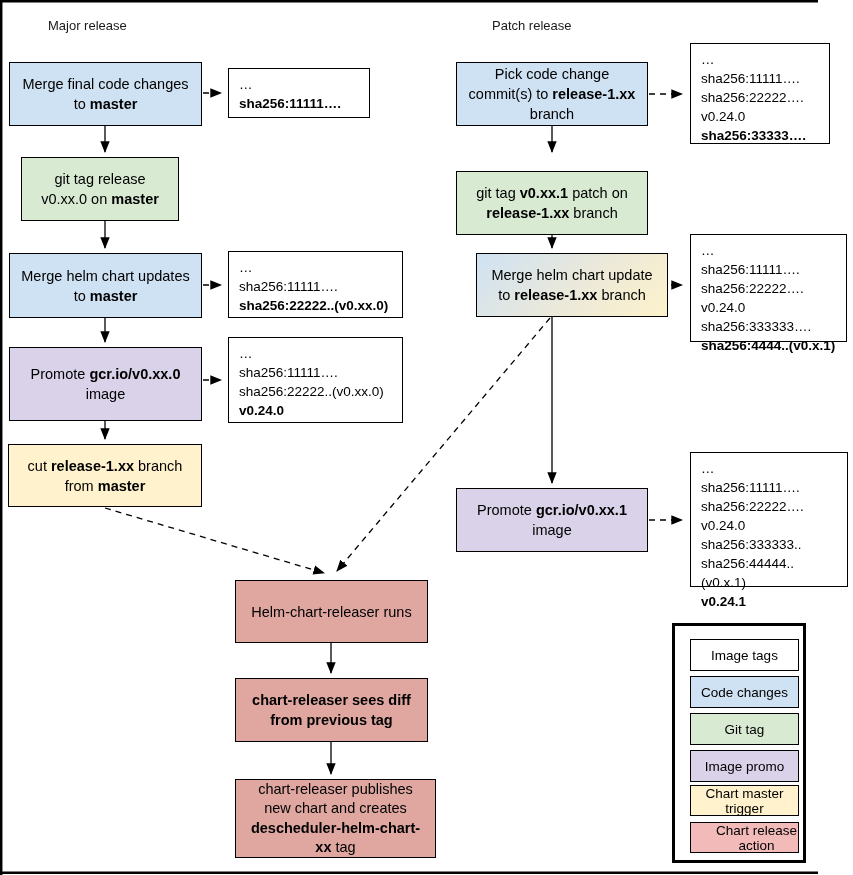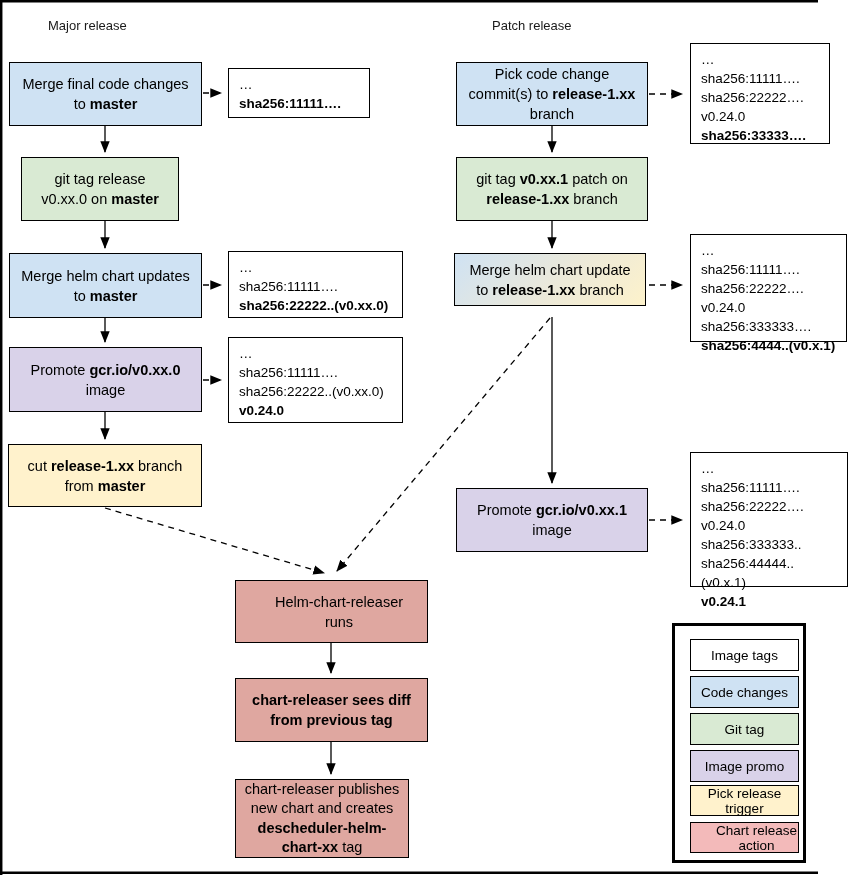--- a/index.html
+++ b/index.html
@@ -93,21 +93,21 @@
 
   <div class="box" style="left: 9px; top: 62px; width: 193px; height: 64px; background-color: rgb(207, 226, 243);">
       <span><span>Merge final code changes to </span><b>master</b></span>
     </div>
   <div class="box" style="left: 9px; top: 157px; width: 158px; height: 64px; background-color: rgb(217, 234, 211); margin-left: 12px;">
       <span><span>git tag release v0.xx.0 on </span><b>master</b></span>
     </div>
   <div class="box" style="left: 9px; top: 253px; width: 193px; height: 65px; background-color: rgb(207, 226, 243);">
       <span><span>Merge helm chart updates to </span><b>master</b></span>
     </div>
-  <div class="box" style="left: 9px; top: 347px; width: 193px; height: 65px; background-color: rgb(217, 210, 233);">
+  <div class="box" style="left: 9px; top: 347px; width: 193px; height: 74px; background-color: rgb(217, 210, 233);">
       <span><span>Promote </span><b>gcr.io/v0.xx.0</b><span> image</span></span>
     </div>
   <div class="box" style="left: 8px; top: 444px; width: 194px; height: 63px; background-color: rgb(255, 242, 204); justify-content: center;">
       <span><span>cut </span><b>release-1.xx</b><span> branch from </span><b>master</b></span>
     </div>
 
   <div class="note" style="left:228px;top:68px;width:142px;height:50px">
       <div>…</div>
       <div><b>sha256:11111….</b></div>
     </div>
@@ -119,24 +119,24 @@
   <div class="note" style="left:228px;top:337px;width:175px;height:86px">
       <div>…</div>
       <div>sha256:11111….</div>
       <div>sha256:22222..(v0.xx.0)</div>
       <div><b>v0.24.0</b></div>
     </div>
 
   <div class="box" style="left: 456px; top: 62px; width: 192px; height: 64px; background-color: rgb(207, 226, 243);">
       <span><span>Pick code change commit(s) to </span><b>release-1.xx</b><span> branch</span></span>
     </div>
-  <div class="box" style="left: 456px; top: 157px; width: 192px; height: 64px; background-color: rgb(217, 234, 211);">
+  <div class="box" style="left: 456px; top: 171px; width: 192px; height: 64px; background-color: rgb(217, 234, 211);">
       <span><span>git tag </span><b>v0.xx.1</b><span> patch on </span><b>release-1.xx</b><span> branch</span></span>
     </div>
-  <div class="box gradient" style="left:454px;top:253px;width:192px;height:53px">
+  <div class="box gradient" style="left:476px;top:253px;width:192px;height:64px">
       <span><span>Merge helm chart update to </span><b>release-1.xx</b><span> branch</span></span>
     </div>
   <div class="box" style="left: 456px; top: 488px; width: 192px; height: 64px; background-color: rgb(217, 210, 233);">
       <span><span>Promote </span><b>gcr.io/v0.xx.1</b><span> image</span></span>
     </div>
 
   <div class="note" style="left:690px;top:43px;width:140px;height:101px">
       <div>…</div>
       <div>sha256:11111….</div>
       <div>sha256:22222….</div>
@@ -154,32 +154,32 @@
   <div class="note" style="left:690px;top:452px;width:158px;height:135px">
       <div>…</div>
       <div>sha256:11111….</div>
       <div>sha256:22222….</div>
       <div>v0.24.0</div>
       <div>sha256:333333..</div>
       <div>sha256:44444..(v0.x.1)</div>
       <div><b>v0.24.1</b></div>
     </div>
 
-  <div class="box" style="left: 235px; top: 580px; width: 193px; height: 63px; background-color: rgb(223, 167, 160); padding-left: 23px;">
+  <div class="box" style="left: 235px; top: 580px; width: 193px; height: 63px; background-color: rgb(223, 167, 160);">
       <span><span>Helm-chart-releaser runs</span></span>
     </div>
   <div class="box" style="left: 235px; top: 678px; width: 193px; height: 64px; background-color: rgb(223, 167, 160); font-weight: bold;">
       <span><span>chart-releaser sees diff from previous tag</span></span>
     </div>
-  <div class="box wrap-any" style="left: 235px; top: 779px; width: 174px; height: 79px; background-color: rgb(223, 167, 160);">
+  <div class="box wrap-any" style="left: 235px; top: 779px; width: 201px; height: 79px; background-color: rgb(223, 167, 160);">
       <span><span>chart-releaser publishes new chart and creates </span><b>descheduler-helm-chart-xx</b><span> tag</span></span>
     </div>
 
   <div class="legend" style="left:672px;top:623px;width:134px;height:240px">
     <div class="legend-item" style="top: 13px; height: 32px; background-color: rgb(255, 255, 255);">Image tags</div>
     <div class="legend-item" style="top: 50px; height: 32px; background-color: rgb(207, 226, 243);">Code changes</div>
     <div class="legend-item" style="top: 87px; height: 32px; background-color: rgb(217, 234, 211);">Git tag</div>
     <div class="legend-item" style="top: 124px; height: 32px; background-color: rgb(217, 210, 233);">Image promo</div>
-    <div class="legend-item" style="top: 159px; height: 31px; background-color: rgb(255, 242, 204);">Pick release trigger</div>
+    <div class="legend-item" style="top: 159px; height: 31px; background-color: rgb(255, 242, 204);">Chart master trigger</div>
     <div class="legend-item" style="top: 196px; height: 31px; background-color: rgb(243, 186, 186); padding-left: 24px;">Chart release action</div>
   </div>
 
 </div>
 
 </body></html>

